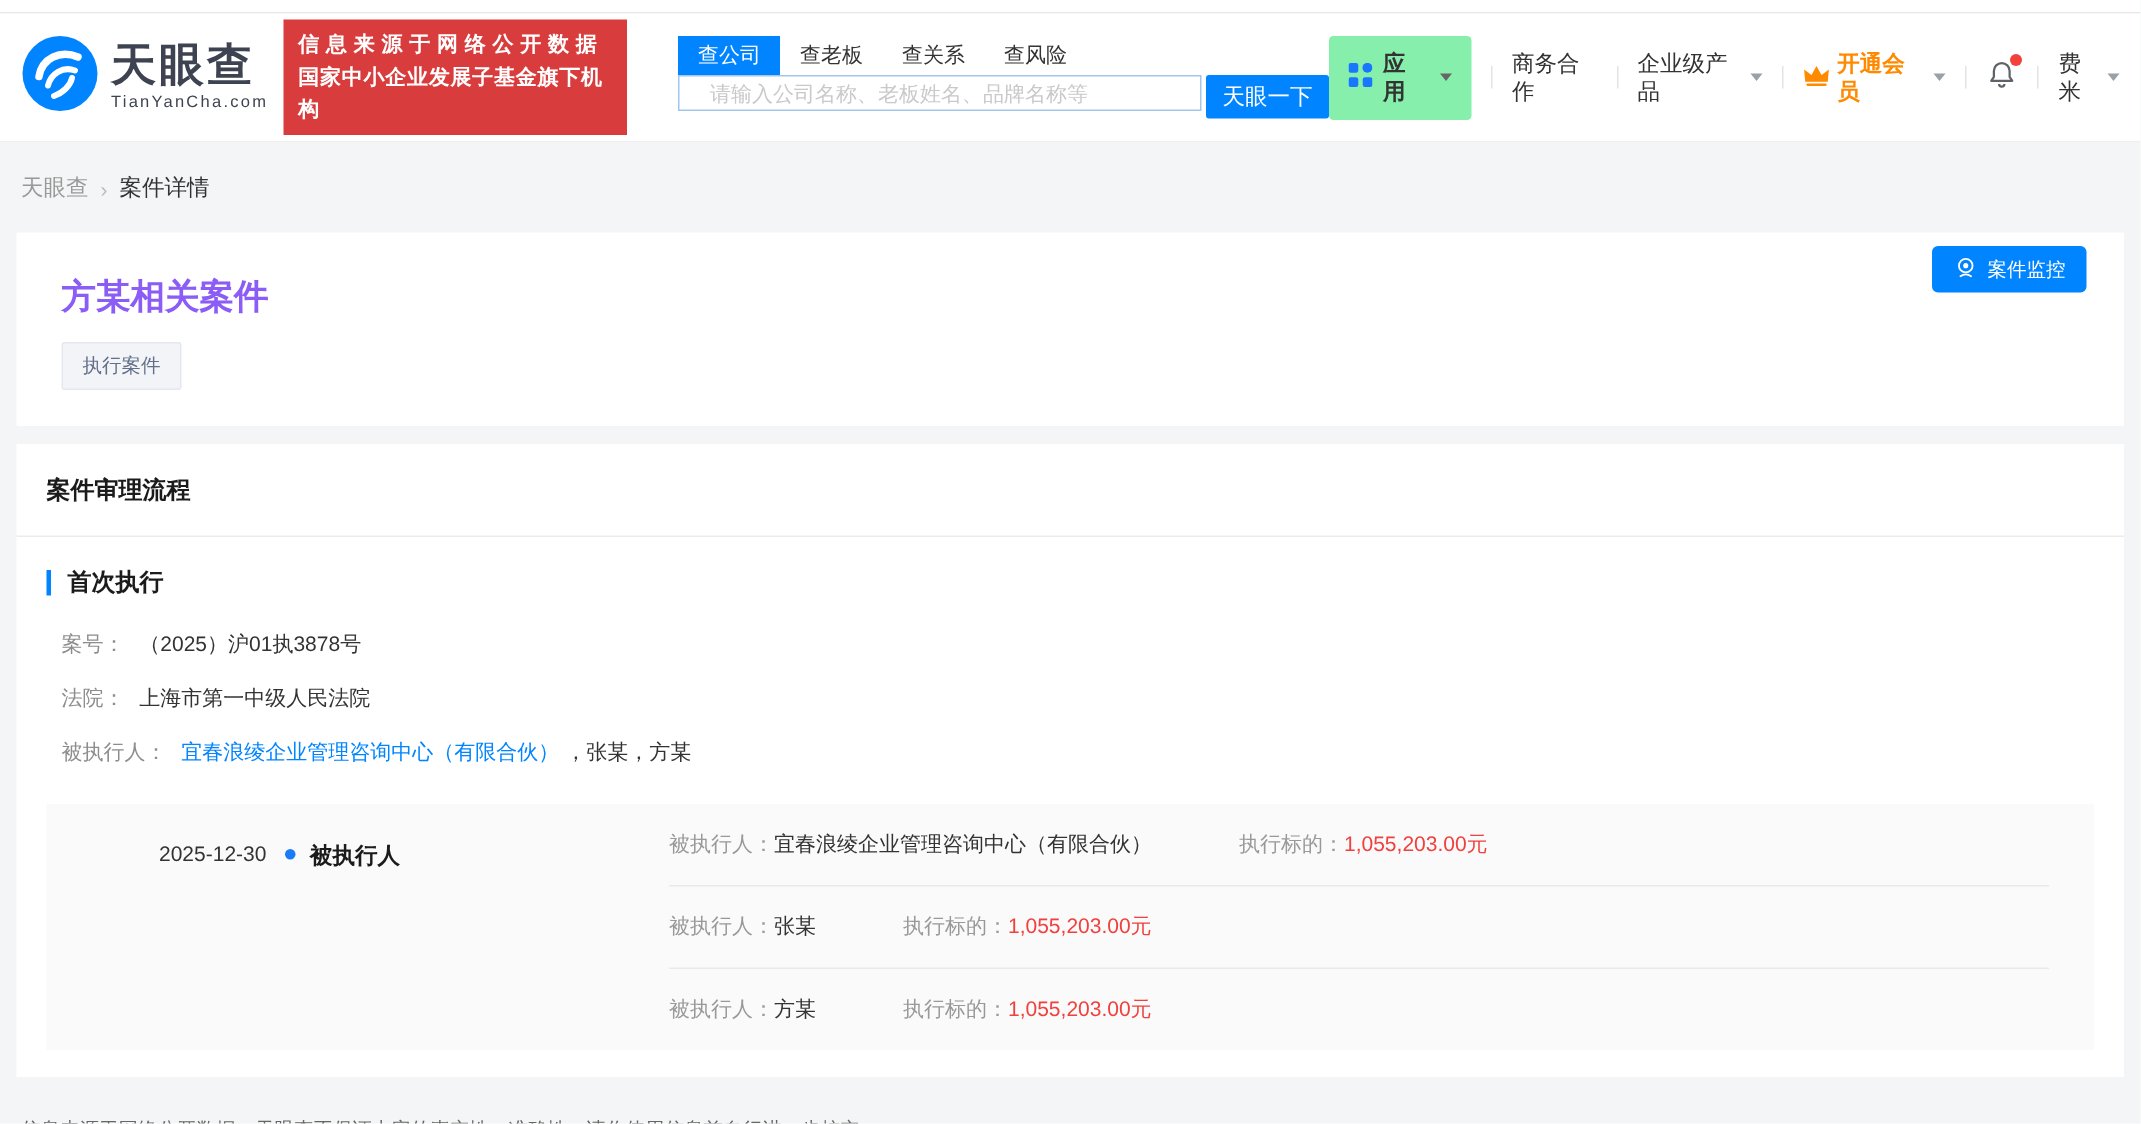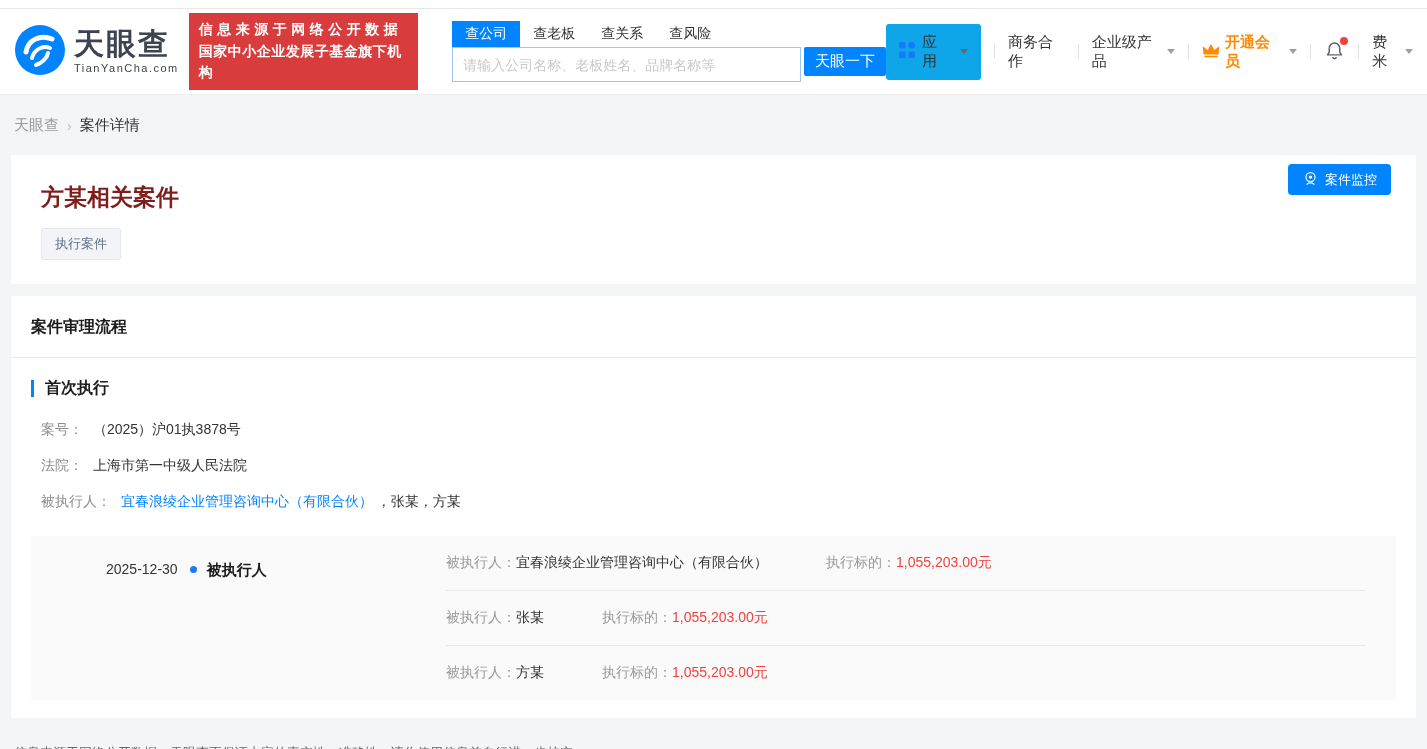--- a/index.html
+++ b/index.html
@@ -14,43 +14,43 @@
   .logo-cn { font-size:30px; font-weight:bold; color:#3d4350; letter-spacing:2px; }
   .logo-en { font-size:11px; font-weight:normal; color:#3d4350; letter-spacing:1.5px; margin-top:4px; }
   .badge { background:#d93c3c; color:#fff; margin-left:10px; padding:6px 10px; font-size:14px; font-weight:bold; line-height:1.55; }
   .badge .l1 { letter-spacing:4.5px; }
   .badge .l2 { letter-spacing:0.5px; }
   .search-wrap { margin-left:34px; width:450px; }
   .search-tabs { display:flex; font-size:14px; }
   .search-tab { padding:4px 13px; color:#333; cursor:pointer; }
   .search-tab.active { background:#0084ff; color:#fff; }
   .search-row { display:flex; }
-  .search-input { flex:1; height:35px; border:1px solid #a3c6ee; padding:0 10px; font-size:14px; color:#333; outline:none; }
+  .search-input { flex:1; height:24px; border:1px solid #a3c6ee; padding:0 20px; font-size:14px; color:#333; outline:none; }
   .search-input::placeholder { color:#c9c9c9; }
   .search-btn { width:82px; height:29px; background:#0084ff; color:#fff; border:none; font-size:15px; margin-left:3px; border-radius:2px; cursor:pointer; }
   .hnav { margin-left:auto; display:flex; align-items:center; font-size:15px; }
   .hnav .sep { width:1px; height:15px; background:#e3e3e3; margin:0 13px; }
-  .apps-chip { display:flex; align-items:center; gap:7px; background:#0ea5e9; border-radius:3px; padding:9px 13px; cursor:pointer; }
+  .apps-chip { display:flex; align-items:center; gap:7px; background:#86efac; border-radius:3px; padding:9px 13px; cursor:pointer;font-weight:bold; }
   .caret { width:0; height:0; border-left:4px solid transparent; border-right:4px solid transparent; border-top:5px solid #666; margin-left:5px; display:inline-block; }
   .caret.gray { border-top-color:#9aa0a6; }
   .hnav-item { color:#333; cursor:pointer; display:flex; align-items:center; }
   .vip { color:#ff8a00; font-weight:600; display:flex; align-items:center; gap:5px; cursor:pointer; }
   .bell-wrap { position:relative; cursor:pointer; display:flex; }
   .bell-dot { position:absolute; top:-3px; right:-3px; width:8px; height:8px; background:#f3413c; border-radius:50%; }
 
   
   .breadcrumb { padding:21px 14px 20px; font-size:15px; display:flex; align-items:center; gap:8px; }
   .bc-home { color:#999; cursor:pointer; }
   .bc-sep { color:#bbb; font-size:14px; }
   .bc-cur { color:#333; }
 
   
   .card { background:#fff; margin:0 11px; }
   .card1 { position:relative; padding:27px 30px 24px; }
-  .page-title { font-size:23px; font-weight:bold; color:#7f1d1d; }
+  .page-title { font-size:23px; font-weight:bold; color:#8b5cf6; }
   .case-tag { display:inline-block; margin-top:15px; font-size:13px; color:#62708a; background:#f2f4f8; border:1px solid #e4e8ef; padding:6px 13px; border-radius:2px; }
   .monitor-btn { position:absolute; right:25px; top:9px; background:#0084ff; color:#fff; border:none; border-radius:4px; height:31px; padding:0 14px; font-size:13px; display:flex; align-items:center; gap:6px; cursor:pointer; }
 
   .card2 { margin-top:12px; padding-bottom:18px; }
   .sec-head { padding:21px 20px 19px; font-size:16px; font-weight:bold; color:#1b1b1b; border-bottom:1px solid #ebebeb; }
   .stage { display:flex; align-items:center; padding:20px 20px 0; }
   .stage-bar { width:3px; height:17px; background:#0084ff; margin-right:11px; }
   .stage-title { font-size:16px; font-weight:bold; color:#1b1b1b; }
   .meta { padding:4px 30px 0; font-size:14px; }
   .meta-row { margin-top:18px; }

